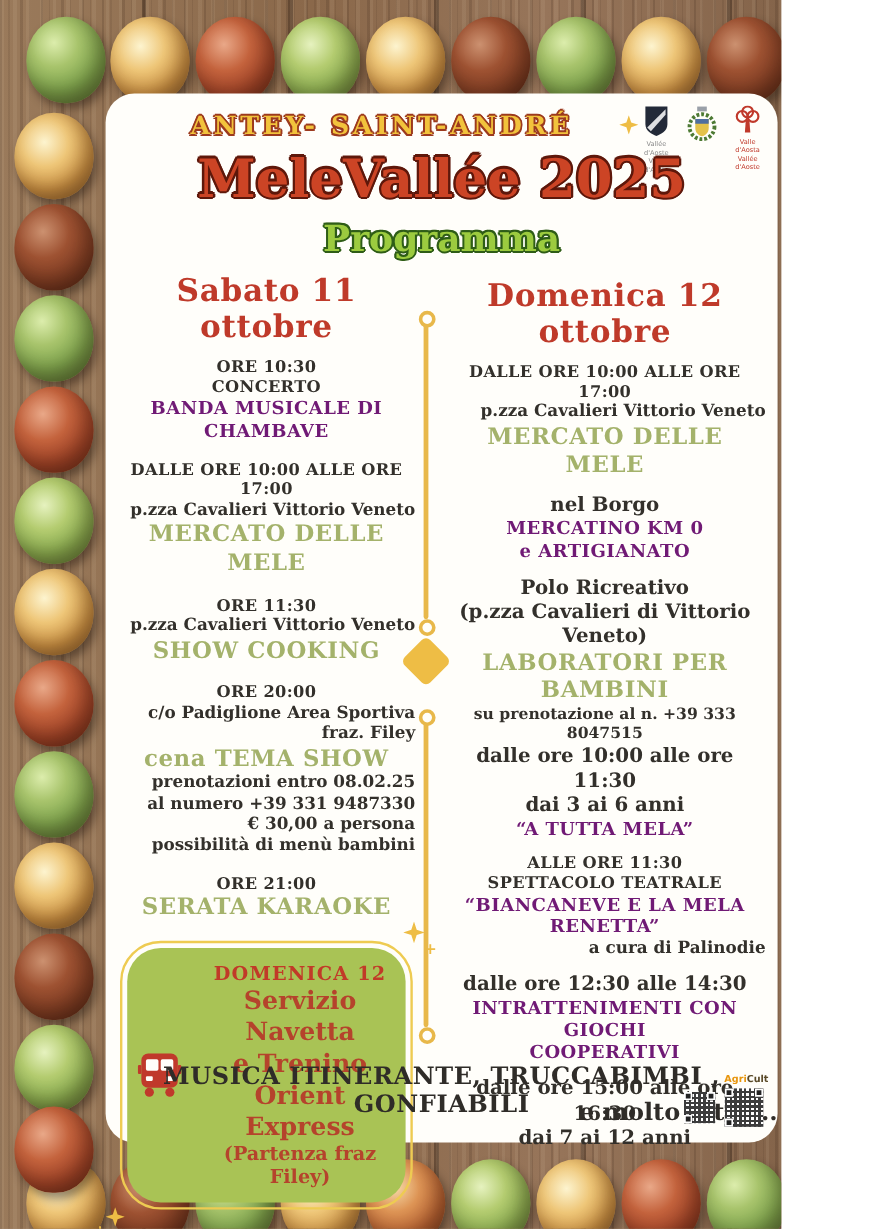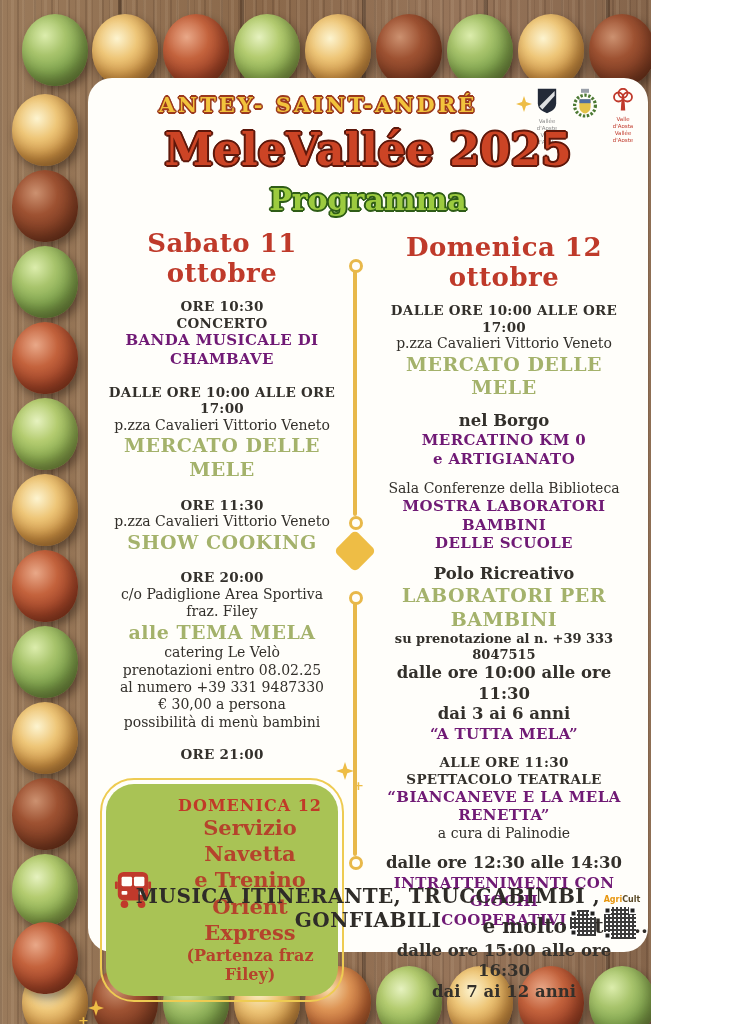--- a/index.html
+++ b/index.html
@@ -42,21 +42,21 @@
   .plus{position:absolute;color:#eebd45;font-weight:bold;font-family:"DejaVu Sans",sans-serif;}
   
   .col{position:absolute;text-align:center;}
   .col-sab{left:10px;top:150px;width:248px;}
   .col-dom{left:282px;top:154px;width:268px;}
   .date-h{font-weight:bold;font-size:26px;color:#bf3a2a;margin-bottom:10px;letter-spacing:.5px;}
   .block{margin-bottom:15px;}
   .col-dom .block{margin-bottom:11px;}
   .ln{line-height:1.24;color:#33302b;}
   .ln.time{font-size:13.5px;font-weight:bold;letter-spacing:.3px;}
-  .ln.place{font-size:14px;font-weight:normal;}
+  .ln.place{font-size:14px;font-weight:bold;text-align:right;}
   .ln.place-lg{font-size:16.5px;font-weight:bold;}
   .ln.place-sm{font-size:13px;font-weight:bold;}
   .ln.green{font-size:15px;font-weight:bold;color:#701a75;letter-spacing:.4px;}
   .ln.green-lg{font-size:19px;font-weight:bold;color:#a4b26b;letter-spacing:.5px;}
   
   .div-seg{position:absolute;left:265px;width:4px;background:#e8b84a;border-radius:2px;}
   .seg1{top:192px;height:246px;}
   .seg2{top:524px;height:254px;}
   .div-dot{position:absolute;left:261px;width:8px;height:8px;border:3px solid #e8b84a;border-radius:50%;background:#fffefa;}
   .dot1{top:181px;} .dot2{top:438px;} .dot3{top:513px;} .dot4{top:778px;}
@@ -189,29 +189,29 @@
           </div>
           <div class="block">
             <div class="ln time">ORE 11:30</div>
             <div class="ln place">p.zza Cavalieri Vittorio Veneto</div>
             <div class="ln green-lg">SHOW COOKING</div>
           </div>
           <div class="block">
             <div class="ln time">ORE 20:00</div>
             <div class="ln place">c/o Padiglione Area Sportiva</div>
             <div class="ln place">fraz. Filey</div>
-            <div class="ln green-lg">alle TEMA MELA</div>
-            <div class="ln place">catering Le Velò</div>
+            <div class="ln green-lg">cena TEMA SHOW</div>
             <div class="ln place">prenotazioni entro 08.02.25</div>
             <div class="ln place">al numero +39 331 9487330</div>
             <div class="ln place">€ 30,00 a persona</div>
             <div class="ln place">possibilità di menù bambini</div>
           </div>
           <div class="block">
             <div class="ln time">ORE 21:00</div>
+            <div class="ln green-lg">SERATA KARAOKE</div>
           </div>
         </div>
 
       <div class="shuttle-wrap">
         <svg class="spark" style="right:-12px;top:-18px;" width="18" height="18" viewBox="0 0 24 24">
             <path d="M12 0 L15 9 L24 12 L15 15 L12 24 L9 15 L0 12 L9 9 Z" fill="#eebd45"></path>
           </svg>
         <span class="plus" style="right:-22px;top:-2px;font-size:13px;">+</span>
         <svg class="spark" style="left:-14px;bottom:-16px;" width="16" height="16" viewBox="0 0 24 24">
             <path d="M12 0 L15 9 L24 12 L15 15 L12 24 L9 15 L0 12 L9 9 Z" fill="#eebd45"></path>
@@ -253,26 +253,22 @@
             <div class="ln time">DALLE ORE 10:00 ALLE ORE 17:00</div>
             <div class="ln place">p.zza Cavalieri Vittorio Veneto</div>
             <div class="ln green-lg">MERCATO DELLE MELE</div>
           </div>
           <div class="block">
             <div class="ln place-lg">nel Borgo</div>
             <div class="ln green">MERCATINO KM 0</div>
             <div class="ln green">e ARTIGIANATO</div>
           </div>
           <div class="block">
-            <div class="ln place">Sala Conferenze della Biblioteca</div>
-            <div class="ln green">MOSTRA LABORATORI BAMBINI</div>
-            <div class="ln green">DELLE SCUOLE</div>
-          </div>
-          <div class="block">
             <div class="ln place-lg">Polo Ricreativo</div>
+            <div class="ln place-lg">(p.zza Cavalieri di Vittorio Veneto)</div>
             <div class="ln green-lg">LABORATORI PER BAMBINI</div>
             <div class="ln place-sm">su prenotazione al n. +39 333 8047515</div>
             <div class="ln place-lg">dalle ore 10:00 alle ore 11:30</div>
             <div class="ln place-lg">dai 3 ai 6 anni</div>
             <div class="ln green">“A TUTTA MELA”</div>
           </div>
           <div class="block">
             <div class="ln time">ALLE ORE 11:30</div>
             <div class="ln time">SPETTACOLO TEATRALE</div>
             <div class="ln green">“BIANCANEVE E LA MELA RENETTA”</div>

